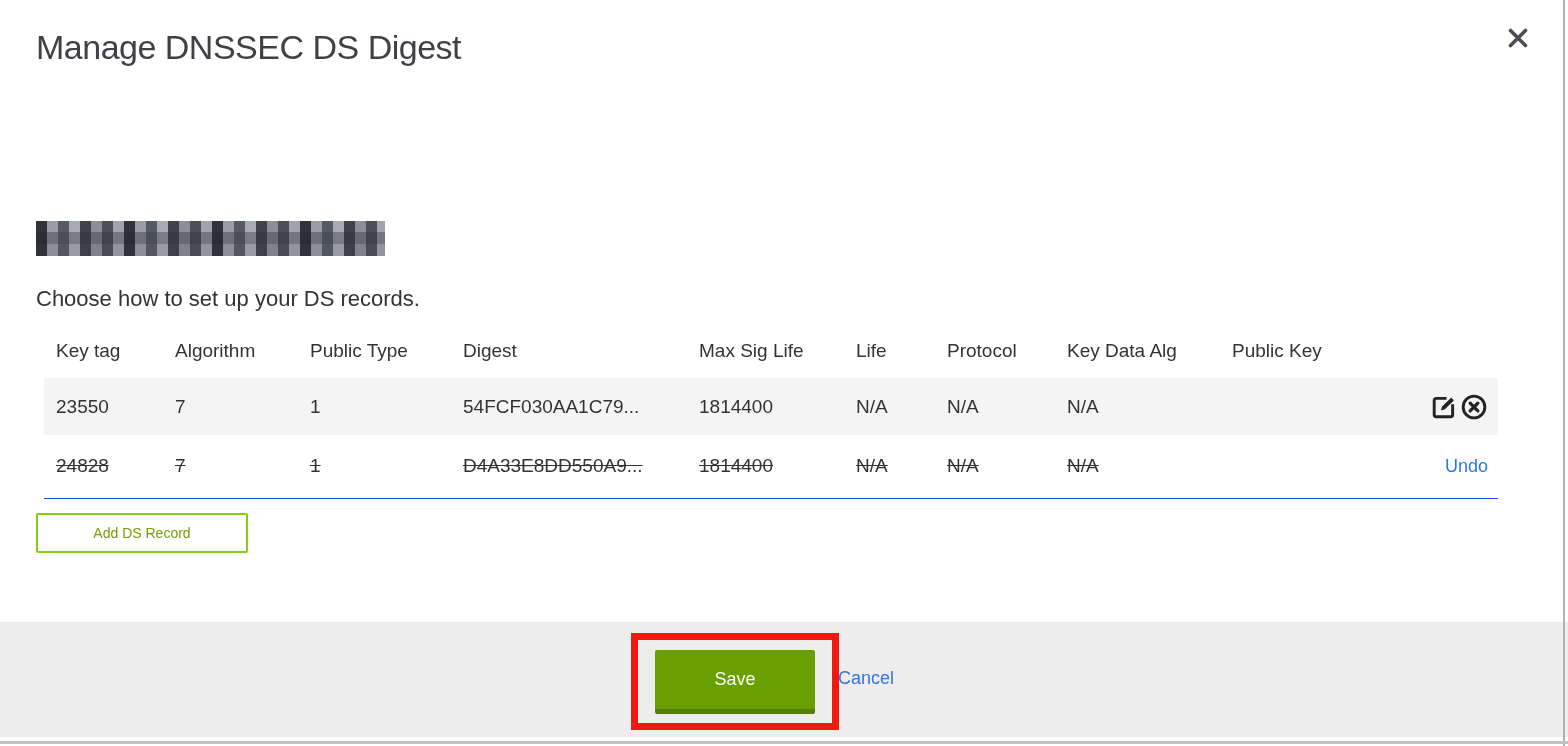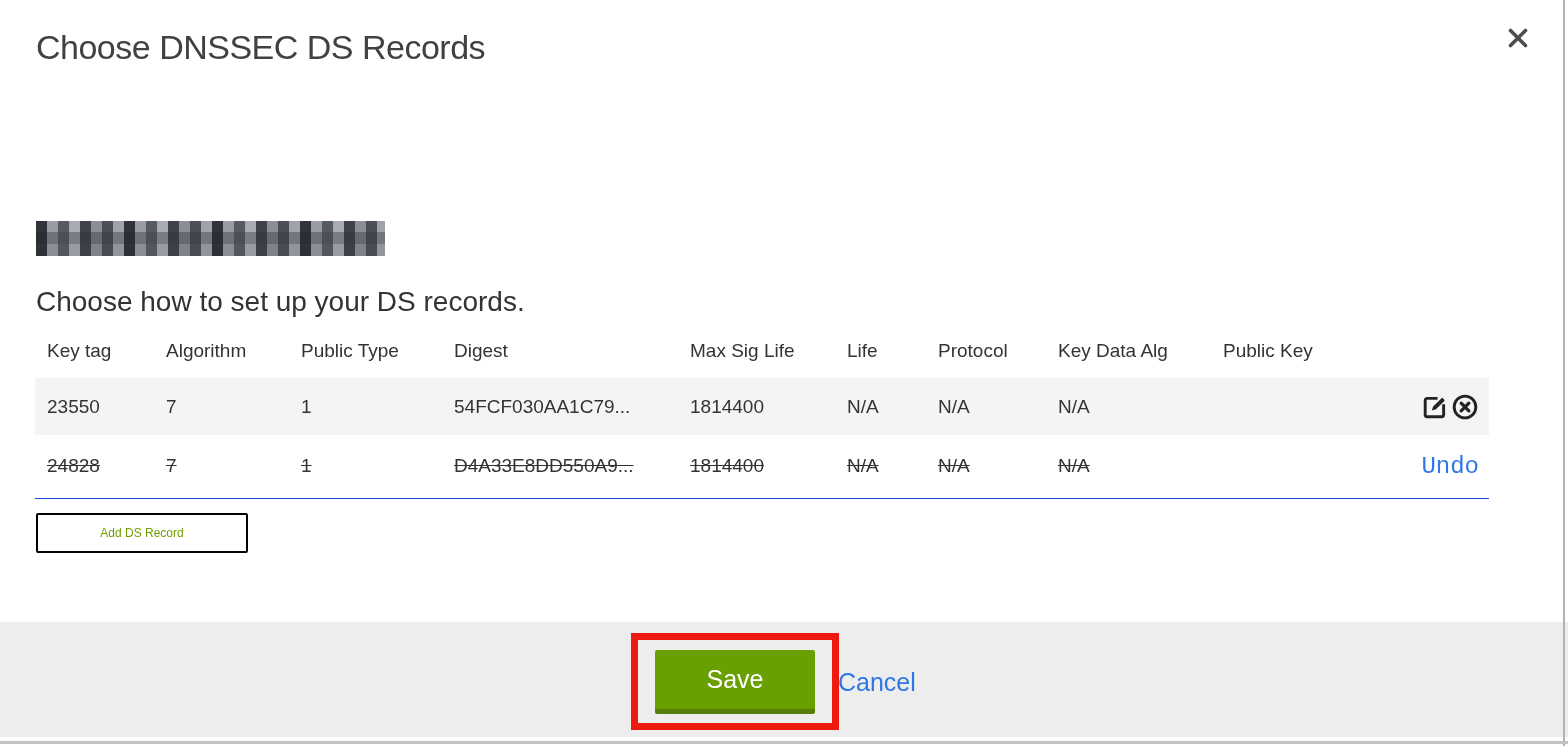--- a/index.html
+++ b/index.html
@@ -34,69 +34,69 @@
         rgba(135,139,144,0.42) 11px 22px,
         rgba(72,76,84,0.85) 22px 33px,
         rgba(170,173,177,0.38) 33px 44px,
         rgba(52,56,62,0.9) 44px 55px,
         rgba(112,116,122,0.5) 55px 66px,
         rgba(60,64,70,0.85) 66px 77px,
         rgba(150,153,158,0.4) 77px 88px),
       repeating-linear-gradient(0deg, #8e9196 0 12px, #5c5f64 12px 24px, #a7aaae 24px 36px);
   }
 
-  .subtitle { position:absolute; left:36px; top:286px; font-size:28px; color:#333; }
+  .subtitle { position:absolute; left:36px; top:286px; font-size:22px; color:#333; }
 
   .ds-table {
-    position:absolute; left:35px; top:331px; width:1454px;
+    position:absolute; left:44px; top:331px; width:1454px;
     border-collapse:collapse; table-layout:fixed; font-size:19px;
   }
   .ds-table th {
     font-weight:400; text-align:left; height:47px; vertical-align:middle;
     color:#333; padding:0 0 8px 12px;
   }
   .ds-table td { vertical-align:middle; padding-left:12px; }
   tr.row-current { background:#f4f4f4; height:57px; }
   tr.row-deleted { background:#fff; height:63px; border-bottom:1px solid #1d4ed8; }
   tr.row-deleted td.cell { text-decoration:line-through; }
   td.actions-cell { text-align:right; padding-right:10px; white-space:nowrap; }
   .icon-btn { display:inline-block; vertical-align:middle; cursor:pointer; line-height:0; }
   .icon-btn + .icon-btn { margin-left:2px; }
-  .undo-link { color:#2e77e5; font-size:24px; cursor:pointer; text-decoration:none;font-family:Liberation Mono, monospace; }
+  .undo-link { color:#2e77e5; font-size:18px; cursor:pointer; text-decoration:none; }
 
   .add-btn {
     position:absolute; left:36px; top:513px; width:212px; height:40px;
-    background:#fff; border:2px solid #000000; border-radius:2px;
-    color:#6f9e00; font-size:12px; font-family:inherit; cursor:pointer;
+    background:#fff; border:2px solid #84cc16; border-radius:2px;
+    color:#6f9e00; font-size:14px; font-family:inherit; cursor:pointer;
   }
 
   .footer {
     position:absolute; left:0; right:0; top:622px; height:115px;
     background:#ededed;
   }
   .annotation-box {
     position:absolute; left:631px; top:633px; width:208px; height:97px;
     border:7px solid #ee1a10; pointer-events:none;
   }
   .save-btn {
     position:absolute; left:655px; top:650px; width:160px; height:64px;
     background:#699f00; border:none; border-bottom:5px solid #547d0a; border-radius:2px;
-    color:#fff; font-size:25px; font-family:inherit; cursor:pointer;
+    color:#fff; font-size:18px; font-family:inherit; cursor:pointer;
   }
   .cancel-link {
     position:absolute; left:838px; top:668px;
-    color:#2e77e5; font-size:25px; cursor:pointer; text-decoration:none;
+    color:#2e77e5; font-size:18px; cursor:pointer; text-decoration:none;
   }
 </style>
 </head>
 <body>
 
 <div class="page">
 
-  <div class="title">Choose DNSSEC DS Records</div>
+  <div class="title">Manage DNSSEC DS Digest</div>
 
   <div class="close-btn">
     <svg width="24" height="24" viewBox="0 0 24 24">
       <path d="M4.5 4.5 L19.5 19.5 M19.5 4.5 L4.5 19.5" stroke="#4a4d52" stroke-width="3.6" stroke-linecap="round"></path>
     </svg>
   </div>
 
   <div class="redacted"></div>
 
   <div class="subtitle">Choose how to set up your DS records.</div>

